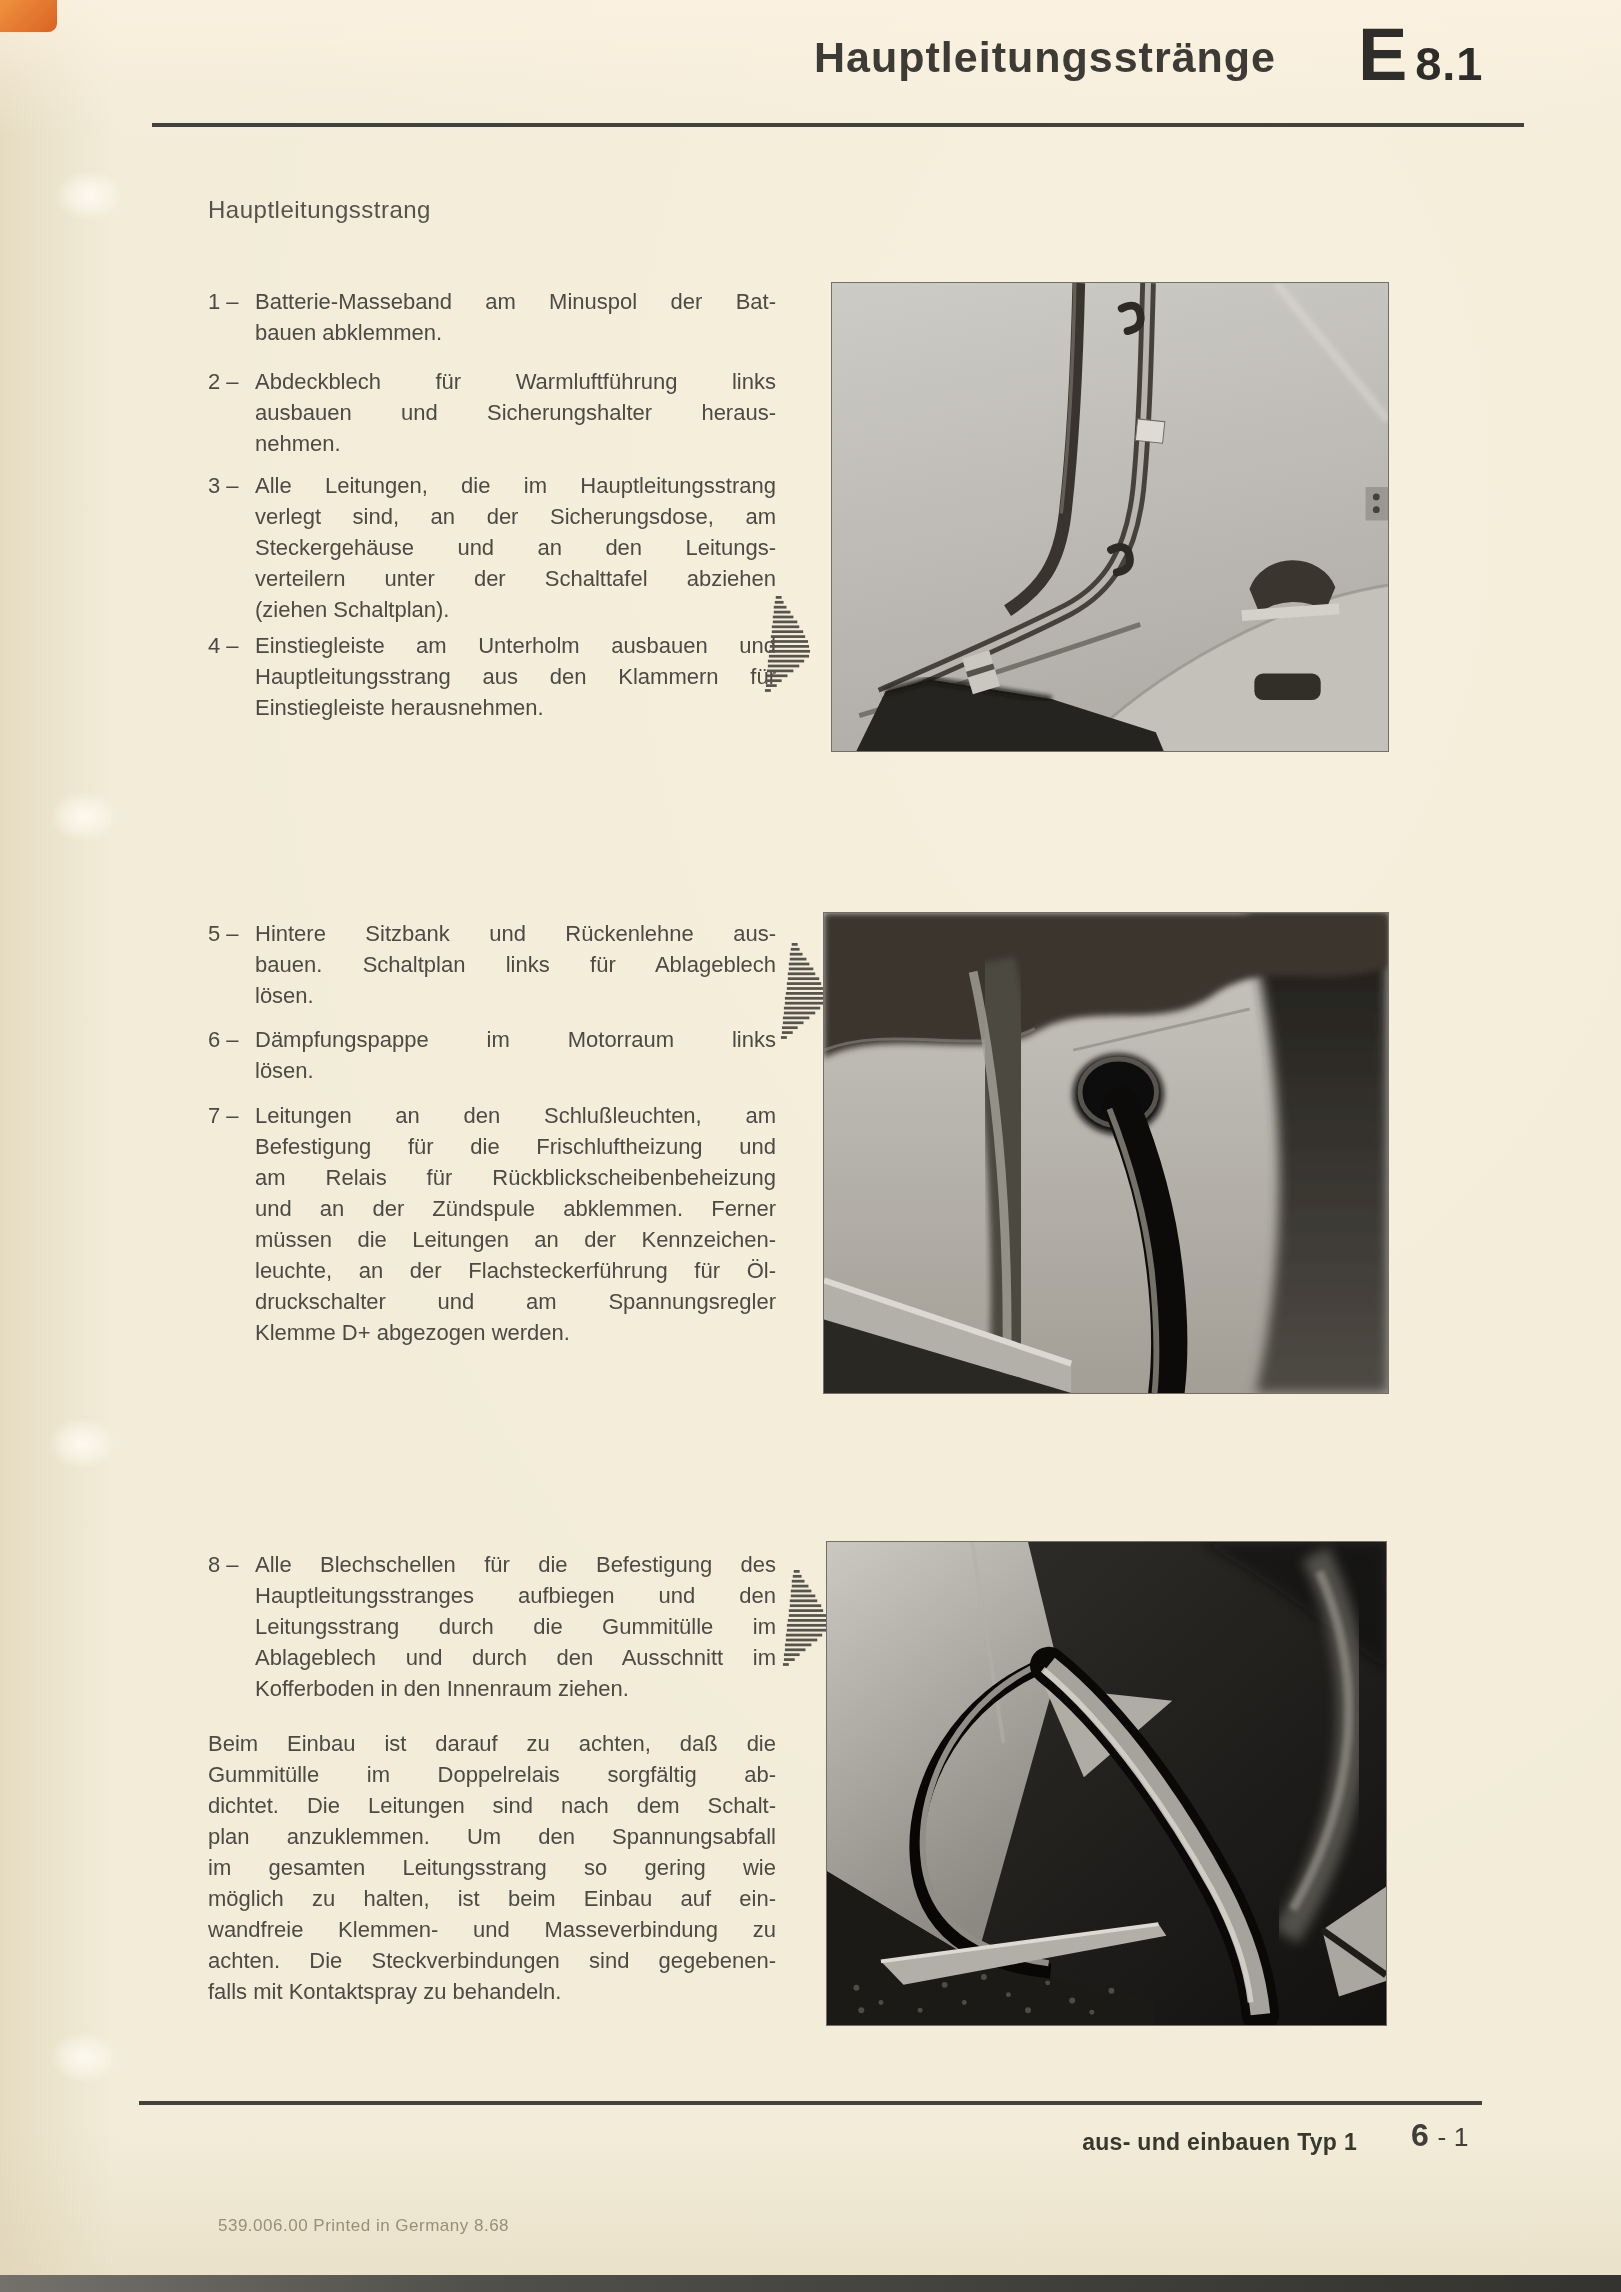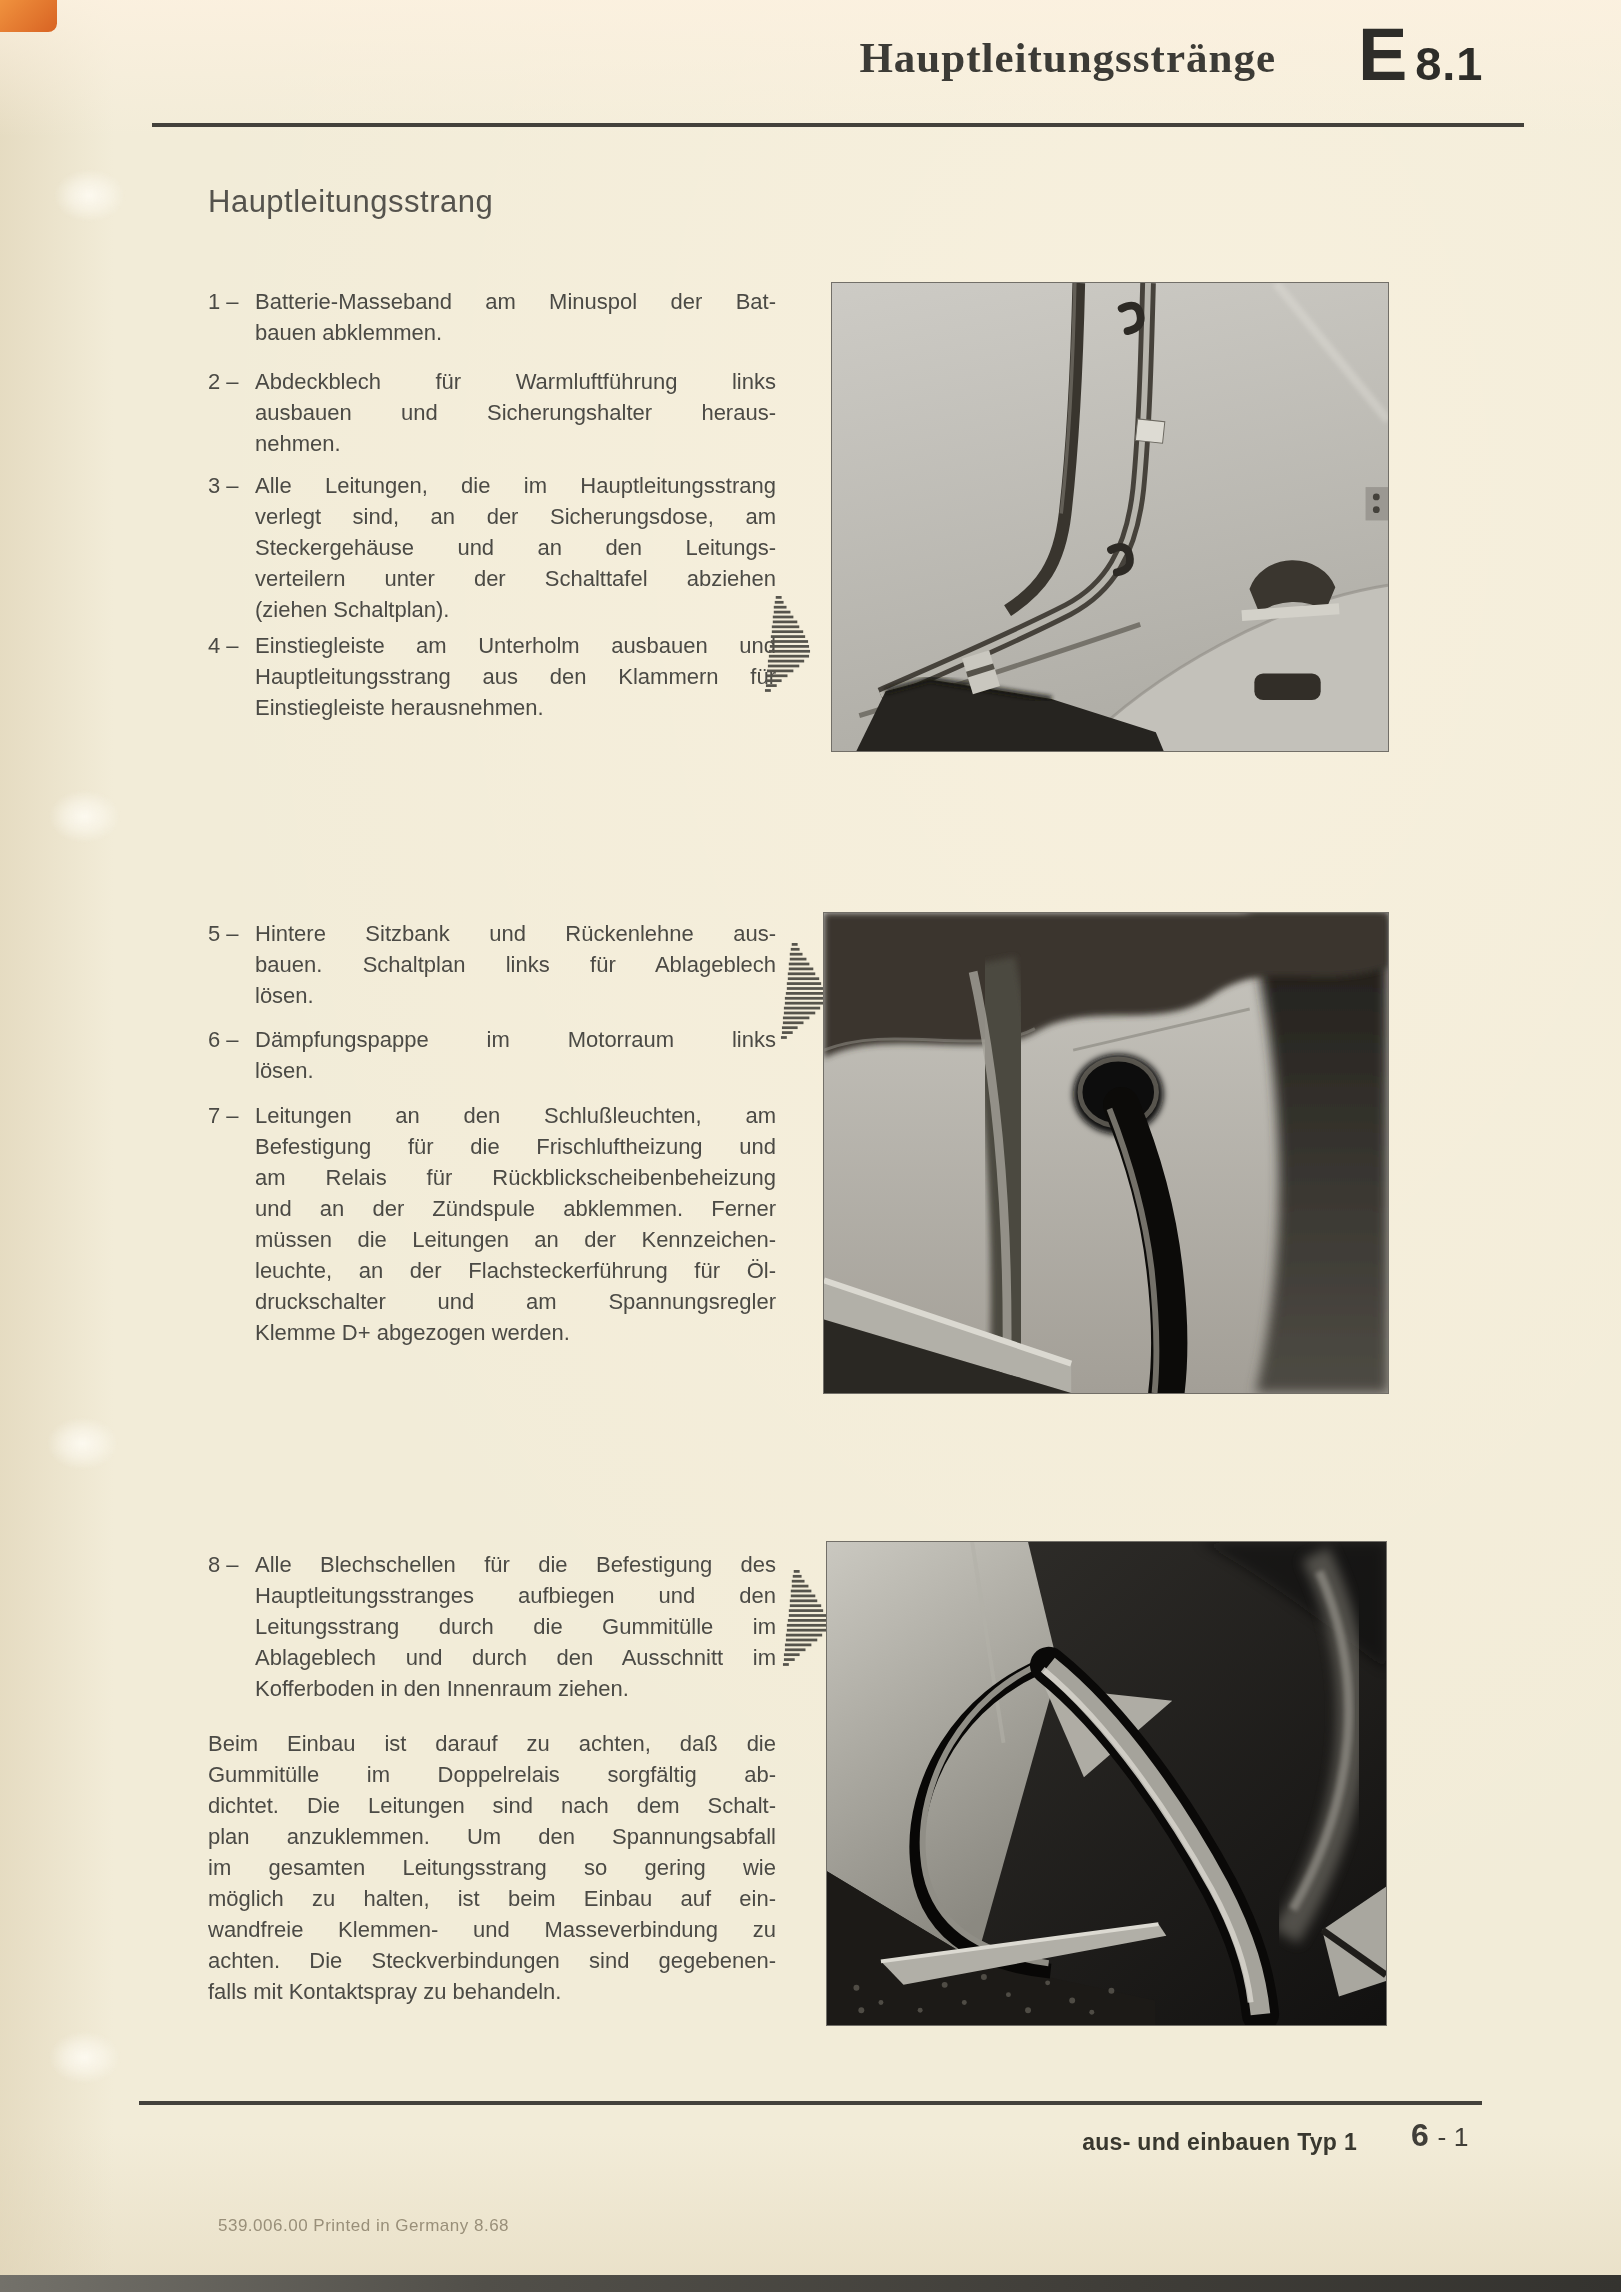--- a/index.html
+++ b/index.html
@@ -6,30 +6,30 @@
   #page{position:relative;width:1621px;height:2293px;overflow:hidden;
     font-family:"Liberation Sans",sans-serif;
     background-color:#f2ecd8;
     background-image:
       linear-gradient(180deg, rgba(252,241,224,.85) 0%, rgba(252,241,224,0) 6%),
       linear-gradient(90deg, rgba(219,206,175,.55) 0%, rgba(219,206,175,0) 7%),
       linear-gradient(0deg, rgba(226,214,186,.55) 0%, rgba(226,214,186,0) 7%),
       radial-gradient(ellipse at 72% 22%, rgba(255,246,230,.4), rgba(255,246,230,0) 60%);
   }
   
-  .hdr-title{position:absolute;right:345px;top:33px;font-family:Liberation Serif, serif;
+  .hdr-title{position:absolute;right:345px;top:33px;font-family:Liberation Sans, sans-serif;
     font-weight:bold;font-size:43px;color:#3c3b36;letter-spacing:1px;white-space:nowrap;}
   .hdr-code{position:absolute;left:1358px;top:11.8px;display:flex;align-items:baseline;gap:9.8px;color:#2e2d29;}
   .hdr-code .big-e{font-size:74px;font-weight:bold;letter-spacing:-2px;}
   .hdr-code .code-num{font-size:47px;font-weight:bold;letter-spacing:1px;}
   .rule{position:absolute;background:#43413b;}
   #hdr-rule{left:152px;top:123px;width:1372px;height:3.9px;}
   #ftr-rule{left:139px;top:2101px;width:1343px;height:3.9px;}
   
-  .doc-title{position:absolute;left:208px;top:184px;font-size:31px;color:#55534d;letter-spacing:0.5px;}
+  .doc-title{position:absolute;left:208px;top:196px;font-size:24px;color:#55534d;letter-spacing:0.5px;}
   .step{position:absolute;left:208px;width:568px;padding-left:47px;box-sizing:border-box;
     font-size:22px;line-height:31px;color:#4b4a45;}
   .step-label{position:absolute;left:0;top:0;width:47px;}
   .note{position:absolute;left:208px;width:568px;font-size:22px;line-height:31px;color:#4b4a45;}
   .jl{text-align:justify;text-align-last:justify;}
   .jl.last{text-align-last:left;}
   
   .photo{position:absolute;border:1px solid rgba(56,53,46,.55);background:#b9b7b0;}
   .photo svg{display:block;width:100%;height:100%;}
   

